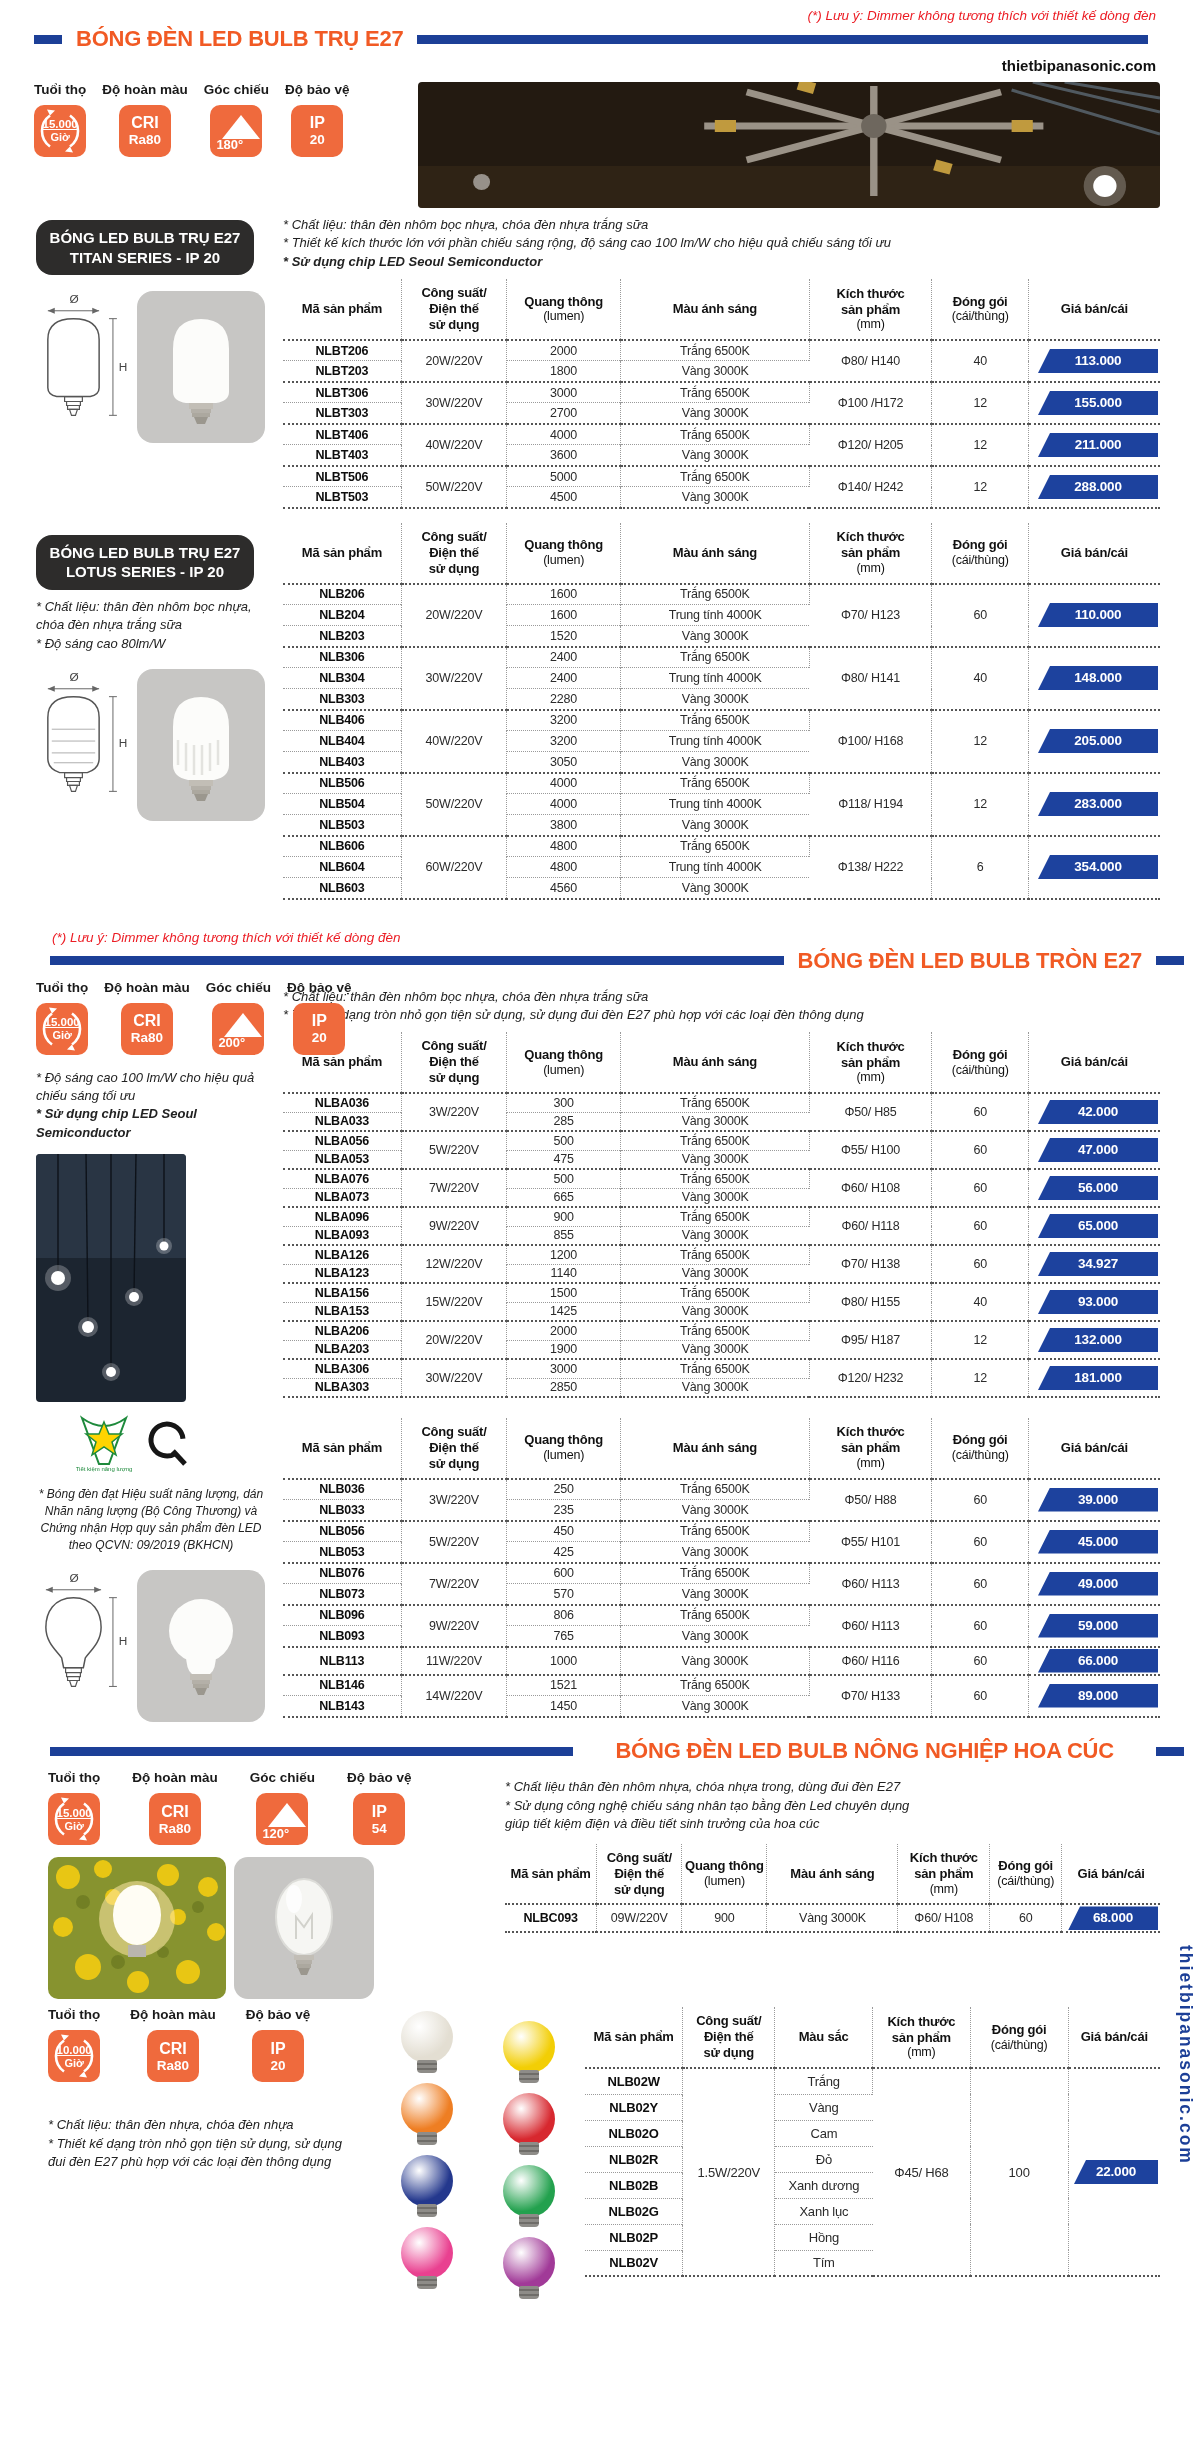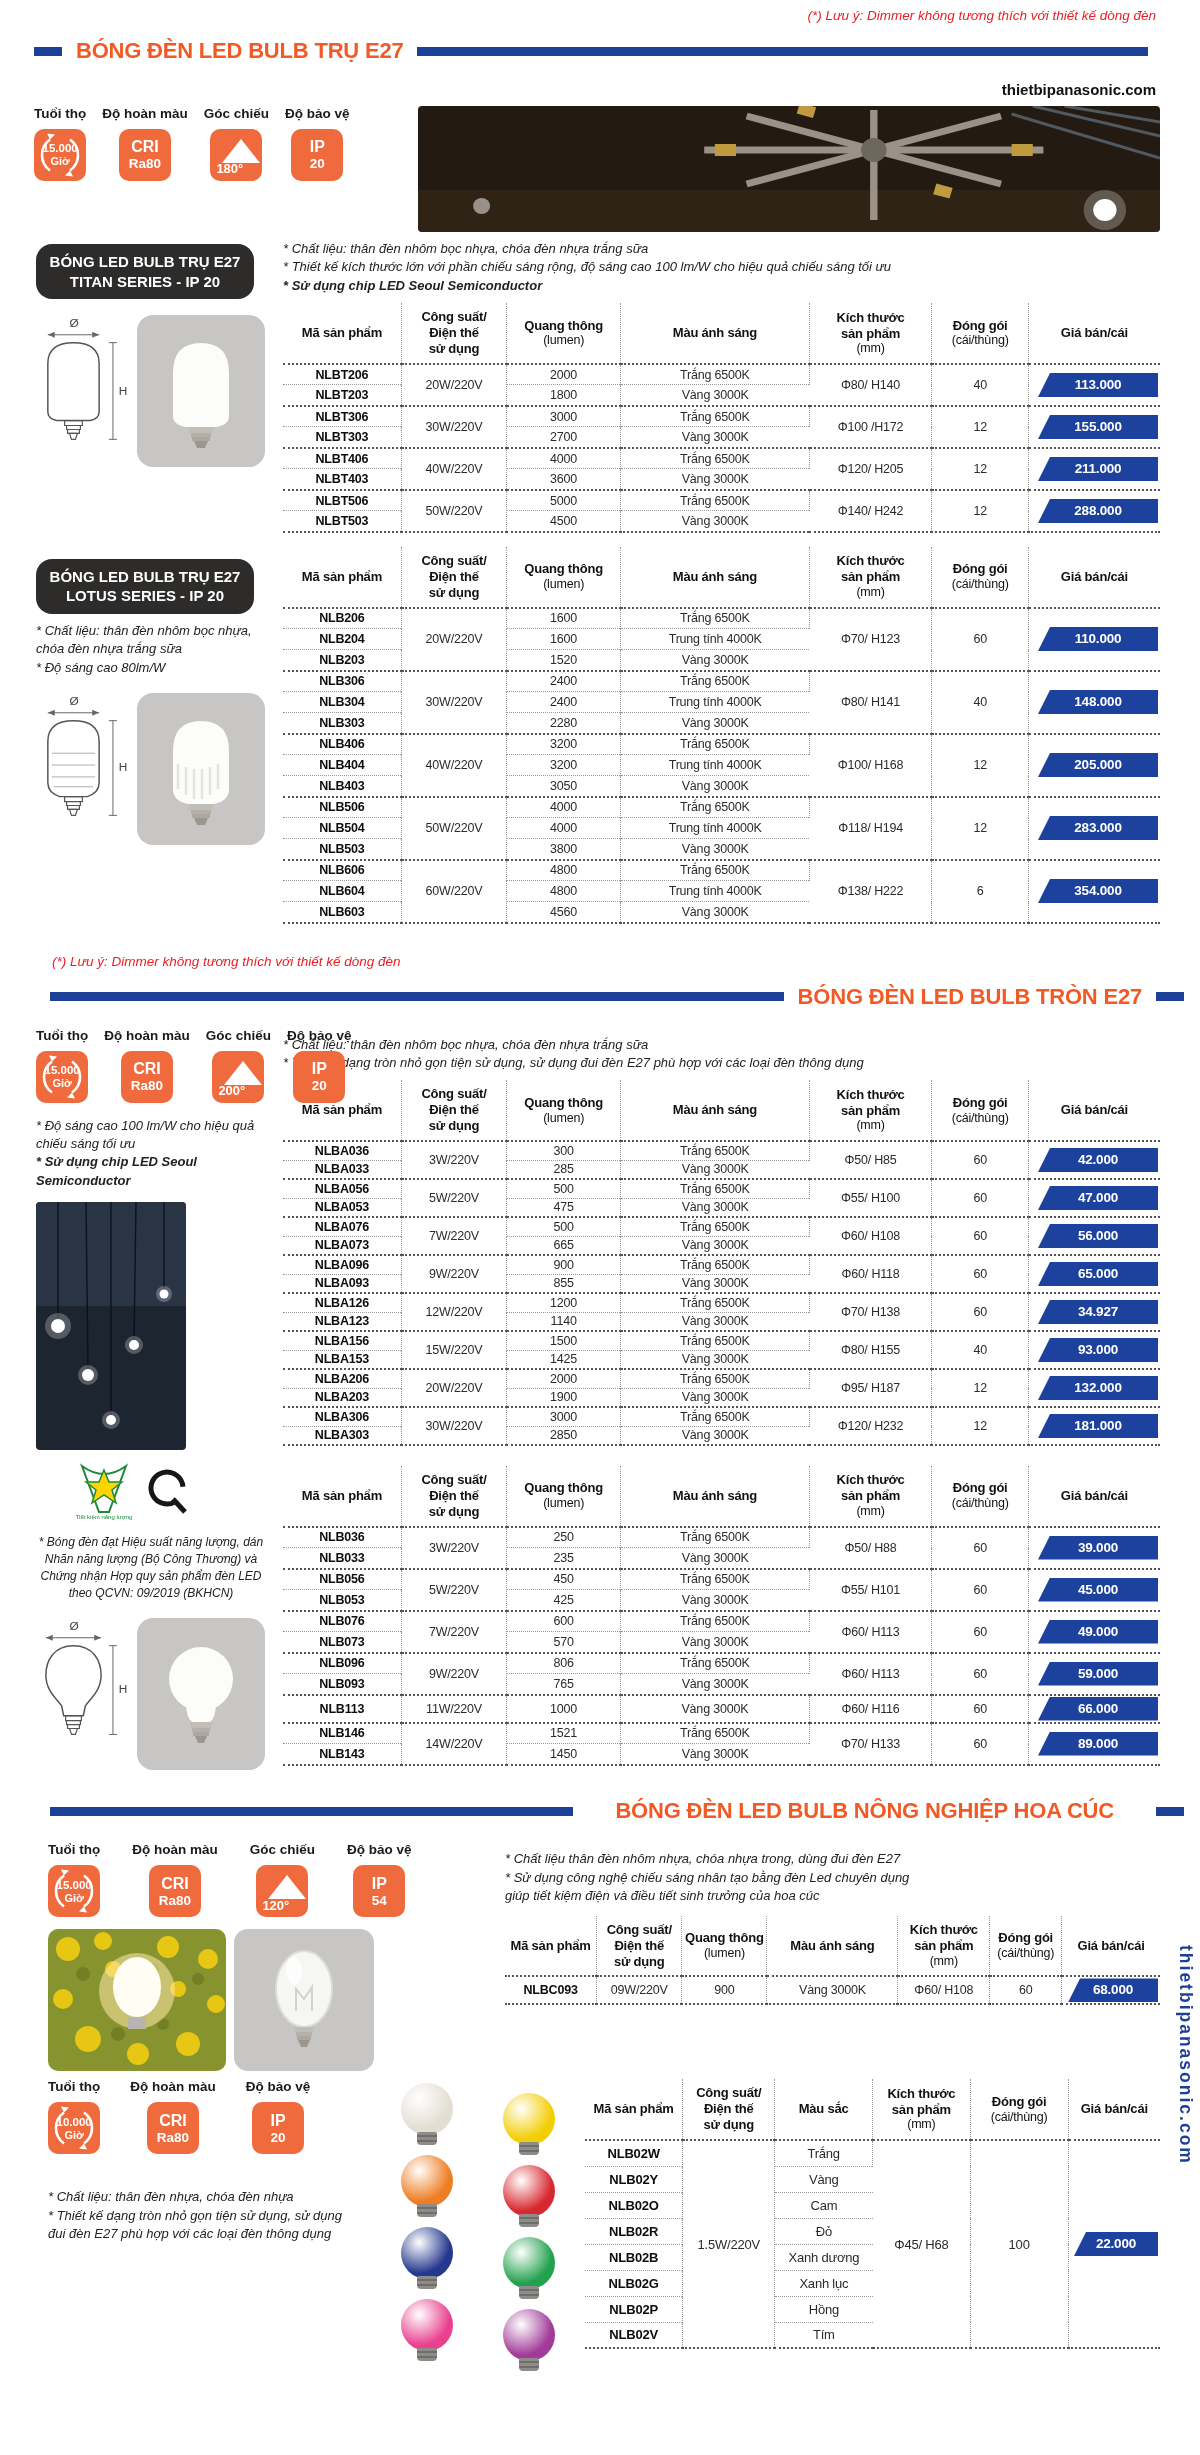--- a/index.html
+++ b/index.html
@@ -9,35 +9,35 @@
 
   
   .top-note { color:#EC1C24; font-style:italic; font-size:13.5px; font-weight:500; }
   .top-note.first { text-align:right; margin:8px 44px 0 0; }
   .top-note.second { margin:30px 0 3px 52px; }
   .sec-head { display:flex; align-items:center; }
   .sec-head.left-style  { margin:3px 52px 0 34px; }
   .sec-head.right-style { margin:2px 16px 0 50px; }
   .dash { width:28px; height:9px; background:#1C3F97; flex-shrink:0; }
   .hbar { flex:1; height:9px; background:#1C3F97; }
-  .sec-title { font-size:22px; font-weight:bold; color:#F15A24; margin:12px 14px; white-space:nowrap; letter-spacing:-0.2px; }
+  .sec-title { font-size:22px; font-weight:bold; color:#F15A24; margin:0 14px; white-space:nowrap; letter-spacing:-0.2px; }
   .site-top { text-align:right; margin:5px 44px 0 0; font-weight:bold; font-size:15px; color:#111; }
 
   
   .icons-row { display:flex; gap:16px; }
   .icon-item { display:flex; flex-direction:column; align-items:center; }
   .icon-label { font-weight:bold; font-size:13.5px; margin-bottom:8px; white-space:nowrap; color:#1a1a1a; }
   .icon-sq { width:52px; height:52px; border-radius:10px; background:#EF6A3D; color:#fff;
              display:flex; align-items:center; justify-content:center; position:relative; text-align:center; }
   .ic-svg { position:absolute; inset:0; width:100%; height:100%; }
   .ic-text { position:relative; z-index:1; }
   .ic-line { font-size:13.5px; font-weight:bold; line-height:1.12; }
   .ic-line.first { font-size:16px; }
   .lifespan .ic-line { font-size:11px; }
-  .lifespan .ic-line.first { font-size:11.5px; }
+  .lifespan .ic-line.first { font-size:11.5px;text-decoration:underline; }
   .beam-angle .ic-text { position:absolute; left:6px; bottom:4px; z-index:1; }
   .beam-angle .ic-line.first { font-size:13px; }
 
   
   .cols { display:flex; }
   .lcol { width:283px; padding-left:36px; padding-right:18px; flex-shrink:0; }
   .rcol { flex:1; padding-right:40px; }
   .sec1a { display:flex; margin-top:8px; }
   .sec1a .iconwrap { width:412px; padding-left:34px; flex-shrink:0; }
   .photo-frame { flex:1; margin:0 40px 0 6px; height:126px; border-radius:4px; overflow:hidden; }

